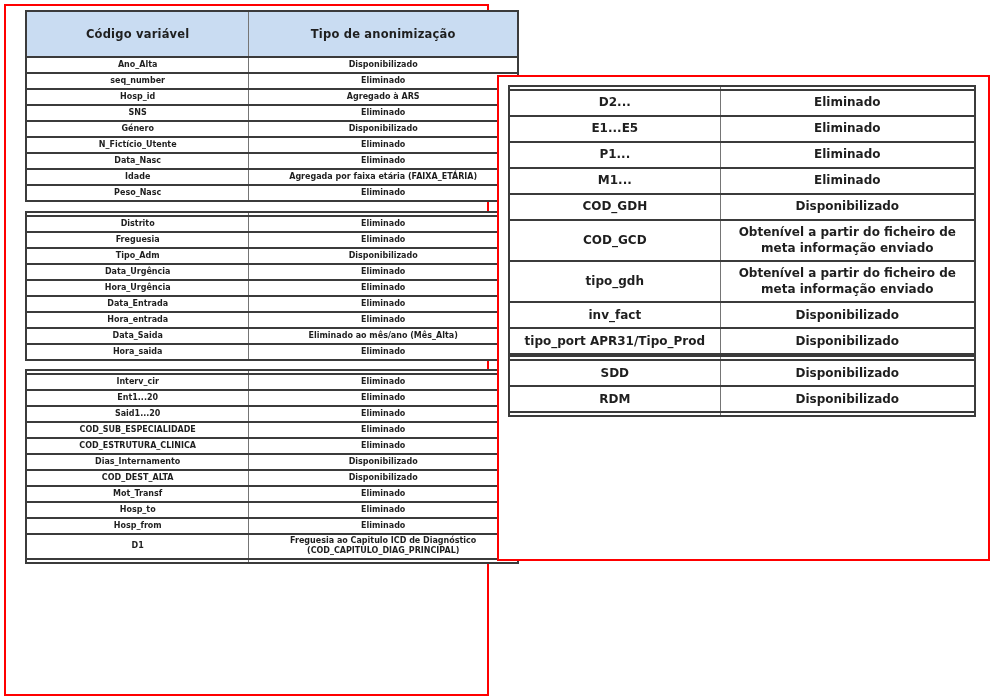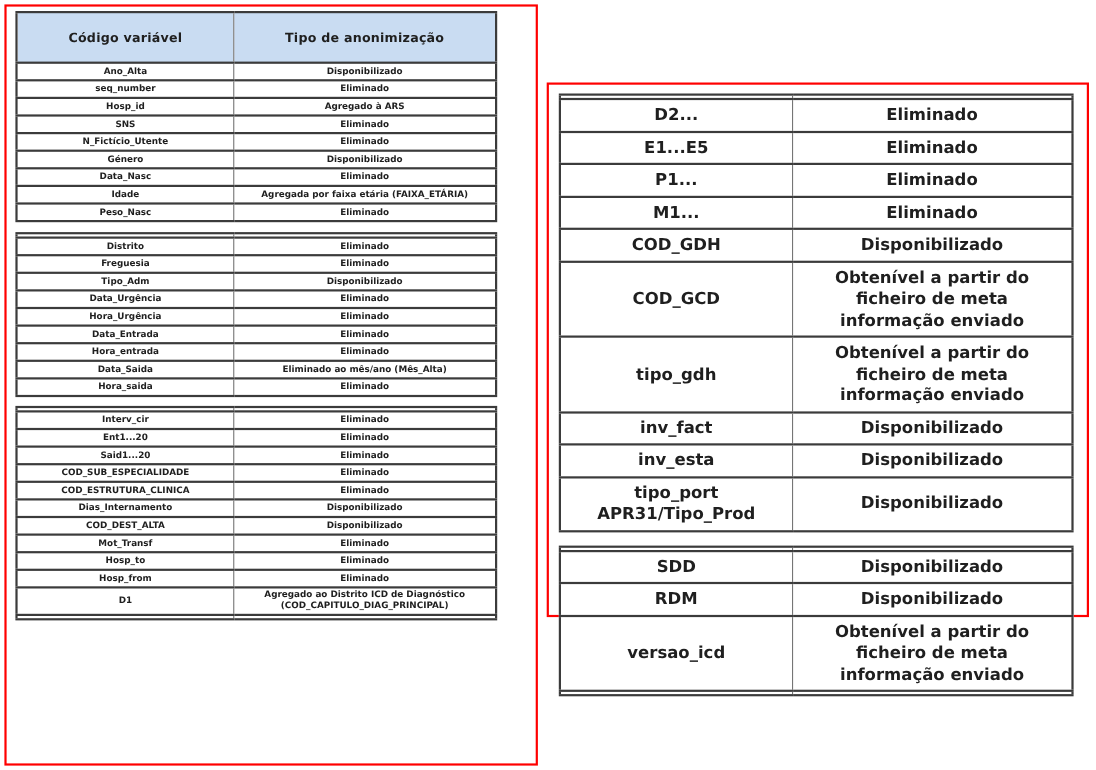--- a/index.html
+++ b/index.html
@@ -32,32 +32,32 @@
   table.tbl th, table.tbl td{
     border-top:2px solid var(--border);
     border-bottom:2px solid var(--border);
     text-align:center;vertical-align:middle;
     font-weight:bold;color:var(--body-text);
     overflow:hidden;
   }
   table.tbl th:first-child, table.tbl td:first-child{
     border-right:1px solid var(--divider);
   }
-  .left-tbl{width:438px;}
+  .left-tbl{width:494px;margin-left:11px;}
   .left-tbl td{height:16px;font-size:8px;line-height:1.3;padding:1px 5px;}
   .left-tbl th{
     height:46px;font-size:11.5px;letter-spacing:.2px;
     background:var(--hdr-bg);color:var(--hdr-text);
   }
   .right-tbl{width:468px;}
-  .right-tbl td{height:26px;font-size:15px;line-height:1.3;padding:4px 8px;}
+  .right-tbl td{height:26px;font-size:12px;line-height:1.3;padding:4px 8px;}
   .tbl tr.sliver td{height:4px;padding:0;}
   .gap-9{margin-top:9px;}
   .gap-8{margin-top:8px;}
-  .gap-12{margin-top:12px;}
+  .gap-12{}
 </style>
 </head>
 <body>
 
 <div class="red-box left">
 
   <table class="tbl left-tbl">
     <colgroup>
         <col class="left-col1">
         <col class="left-col2">
@@ -79,26 +79,26 @@
         </tr>
         <tr>
           <td>Hosp_id</td>
           <td>Agregado à ARS</td>
         </tr>
         <tr>
           <td>SNS</td>
           <td>Eliminado</td>
         </tr>
         <tr>
+          <td>Género</td>
+          <td>Disponibilizado</td>
+        </tr>
+        <tr>
           <td>N_Fictício_Utente</td>
           <td>Eliminado</td>
-        </tr>
-        <tr>
-          <td>Género</td>
-          <td>Disponibilizado</td>
         </tr>
         <tr>
           <td>Data_Nasc</td>
           <td>Eliminado</td>
         </tr>
         <tr>
           <td>Idade</td>
           <td>Agregada por faixa etária (FAIXA_ETÁRIA)</td>
         </tr>
         <tr>
@@ -202,21 +202,21 @@
         <tr>
           <td>Hosp_to</td>
           <td>Eliminado</td>
         </tr>
         <tr>
           <td>Hosp_from</td>
           <td>Eliminado</td>
         </tr>
         <tr>
           <td>D1</td>
-          <td>Agregado ao Distrito ICD de Diagnóstico (COD_CAPITULO_DIAG_PRINCIPAL)</td>
+          <td>Freguesia ao Capitulo ICD de Diagnóstico (COD_CAPITULO_DIAG_PRINCIPAL)</td>
         </tr>
         <tr class="sliver">
           <td></td>
           <td></td>
         </tr>
       </tbody>
   </table>
 
 </div>
 
@@ -258,24 +258,20 @@
         </tr>
         <tr>
           <td>tipo_gdh</td>
           <td>Obtenível a partir do ficheiro de meta informação enviado</td>
         </tr>
         <tr>
           <td>inv_fact</td>
           <td>Disponibilizado</td>
         </tr>
         <tr>
-          <td>inv_esta</td>
-          <td>Disponibilizado</td>
-        </tr>
-        <tr>
           <td>tipo_port APR31/Tipo_Prod</td>
           <td>Disponibilizado</td>
         </tr>
       </tbody>
   </table>
 
   <table class="tbl right-tbl gap-12">
     <colgroup>
         <col class="left-col1">
         <col class="left-col2">
@@ -286,24 +282,20 @@
           <td></td>
         </tr>
         <tr>
           <td>SDD</td>
           <td>Disponibilizado</td>
         </tr>
         <tr>
           <td>RDM</td>
           <td>Disponibilizado</td>
         </tr>
-        <tr>
-          <td>versao_icd</td>
-          <td>Obtenível a partir do ficheiro de meta informação enviado</td>
-        </tr>
         <tr class="sliver">
           <td></td>
           <td></td>
         </tr>
       </tbody>
   </table>
 
 </div>
 
 </body></html>

